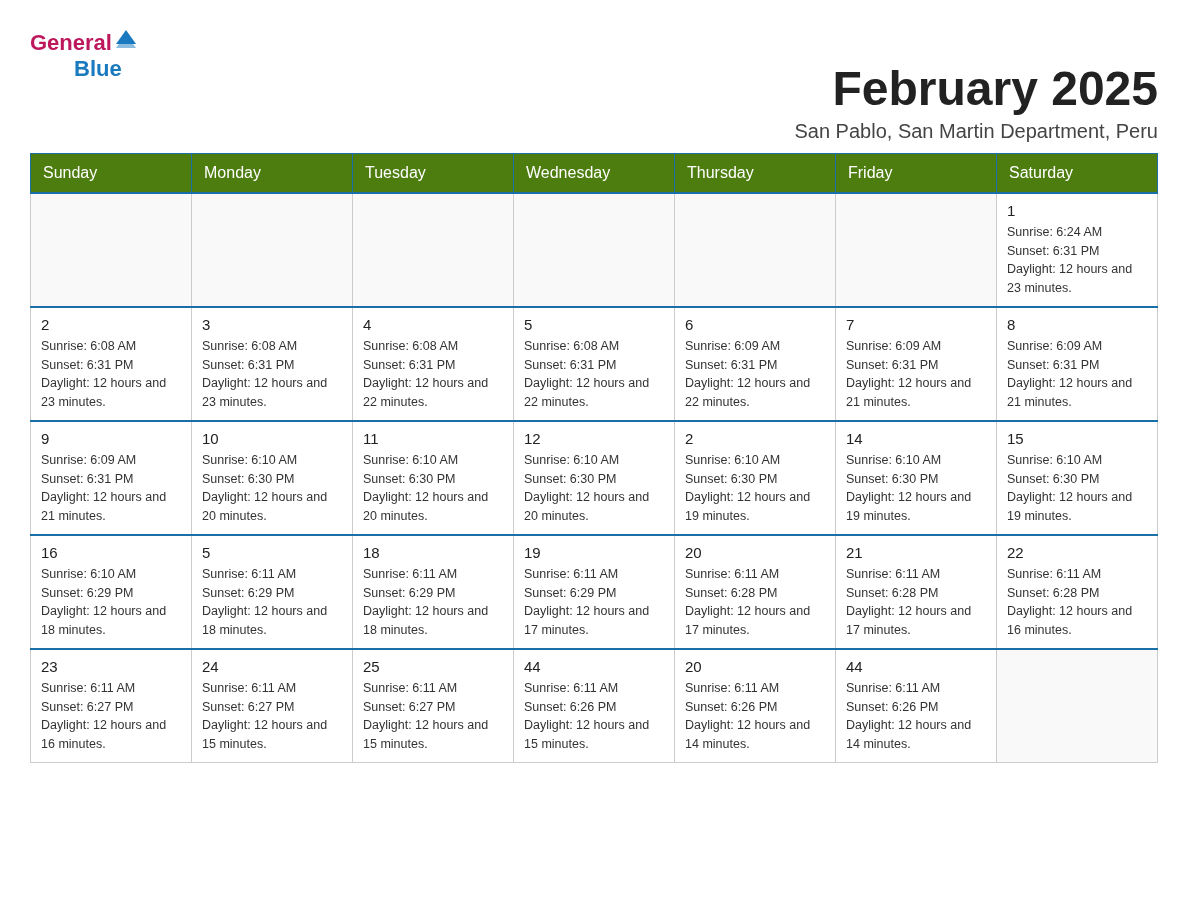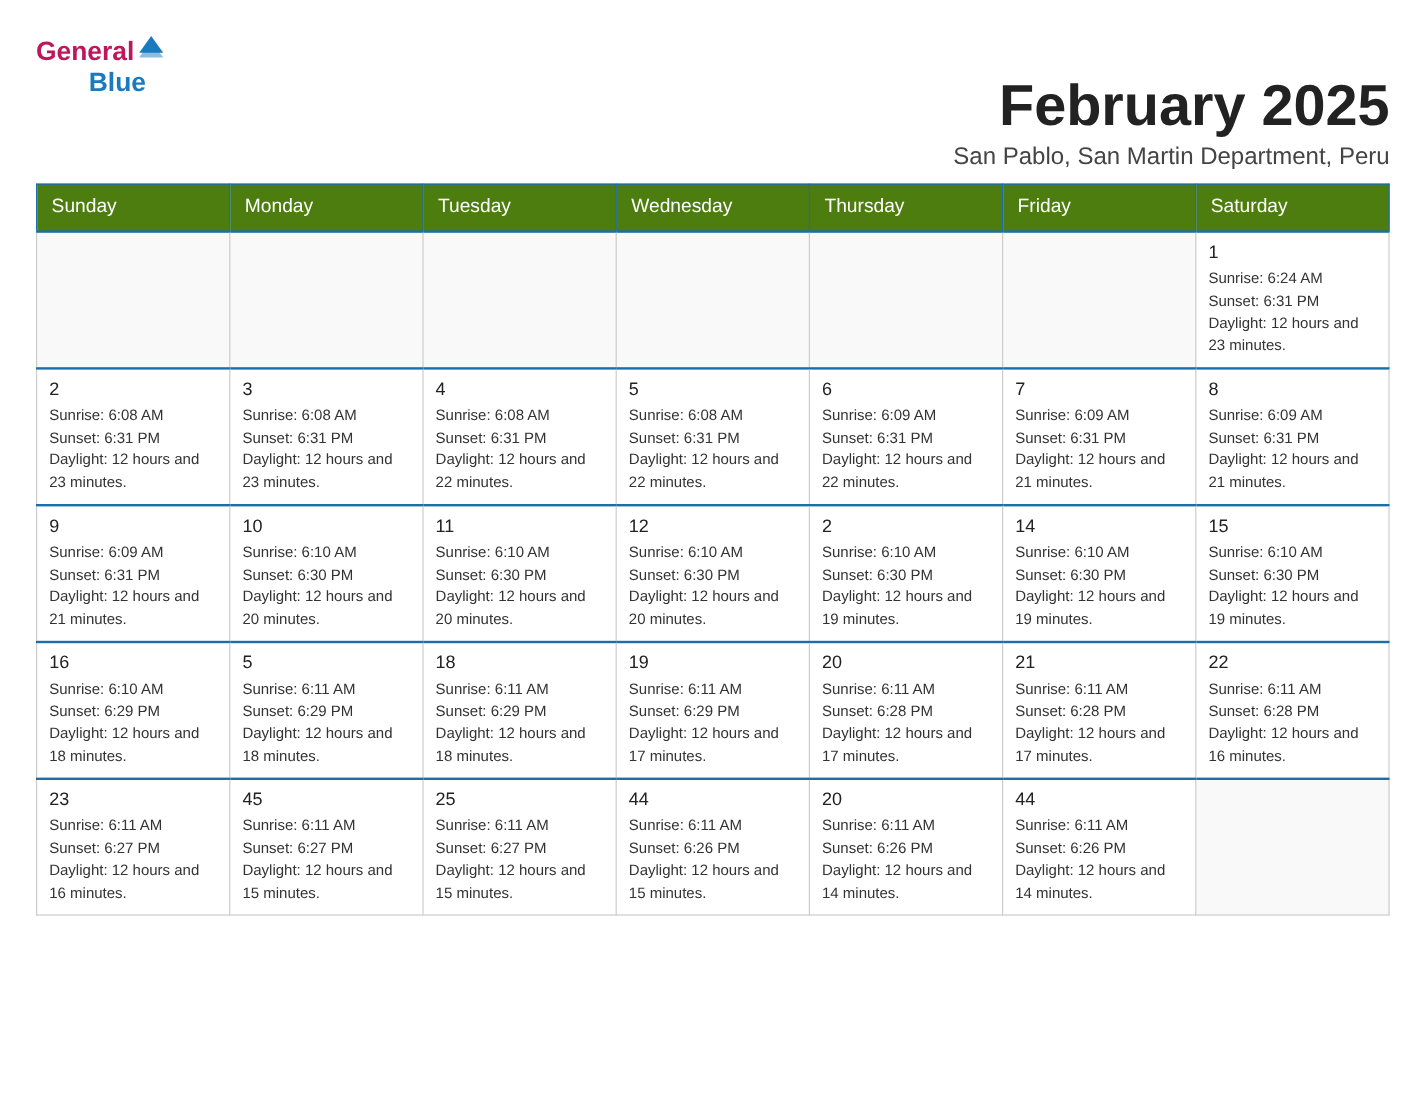--- a/index.html
+++ b/index.html
@@ -290,21 +290,21 @@
         </td>
       </tr>
       <tr class="row-week">
         <td>
           <div class="day-number">23</div>
           <div class="day-info" style="white-space: pre-line;">Sunrise: 6:11 AM
 Sunset: 6:27 PM
 Daylight: 12 hours and 16 minutes.</div>
         </td>
         <td>
-          <div class="day-number">45</div>
+          <div class="day-number">24</div>
           <div class="day-info" style="white-space: pre-line;">Sunrise: 6:11 AM
 Sunset: 6:27 PM
 Daylight: 12 hours and 15 minutes.</div>
         </td>
         <td>
           <div class="day-number">25</div>
           <div class="day-info" style="white-space: pre-line;">Sunrise: 6:11 AM
 Sunset: 6:27 PM
 Daylight: 12 hours and 15 minutes.</div>
         </td>

